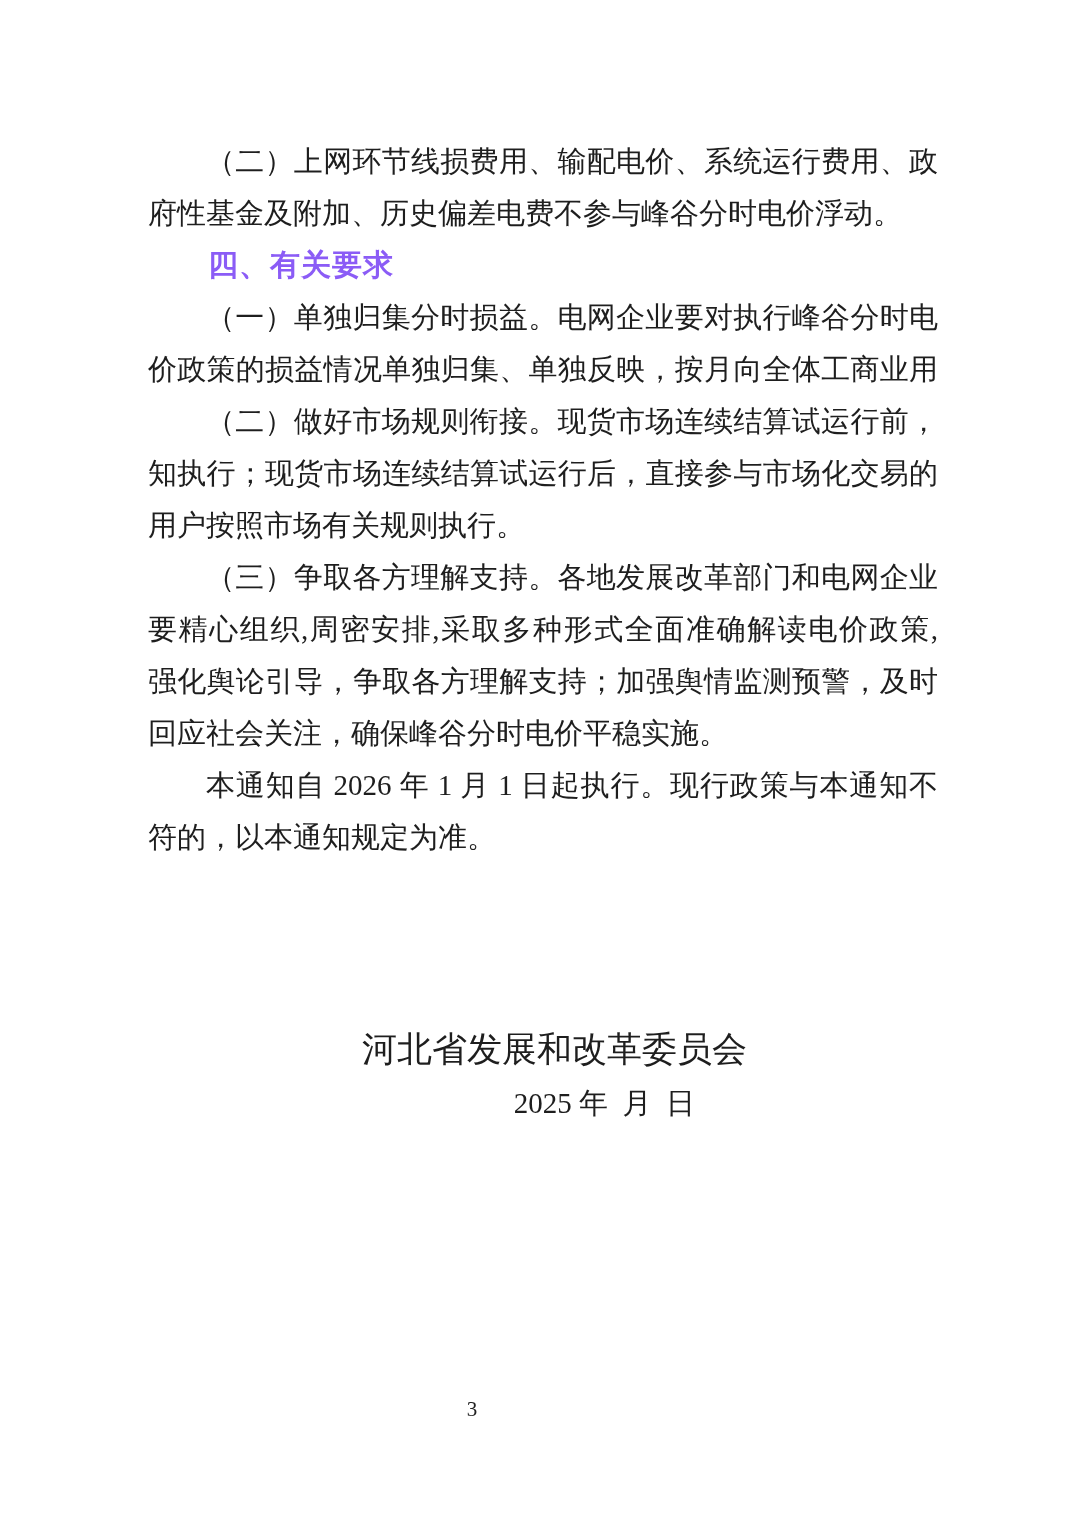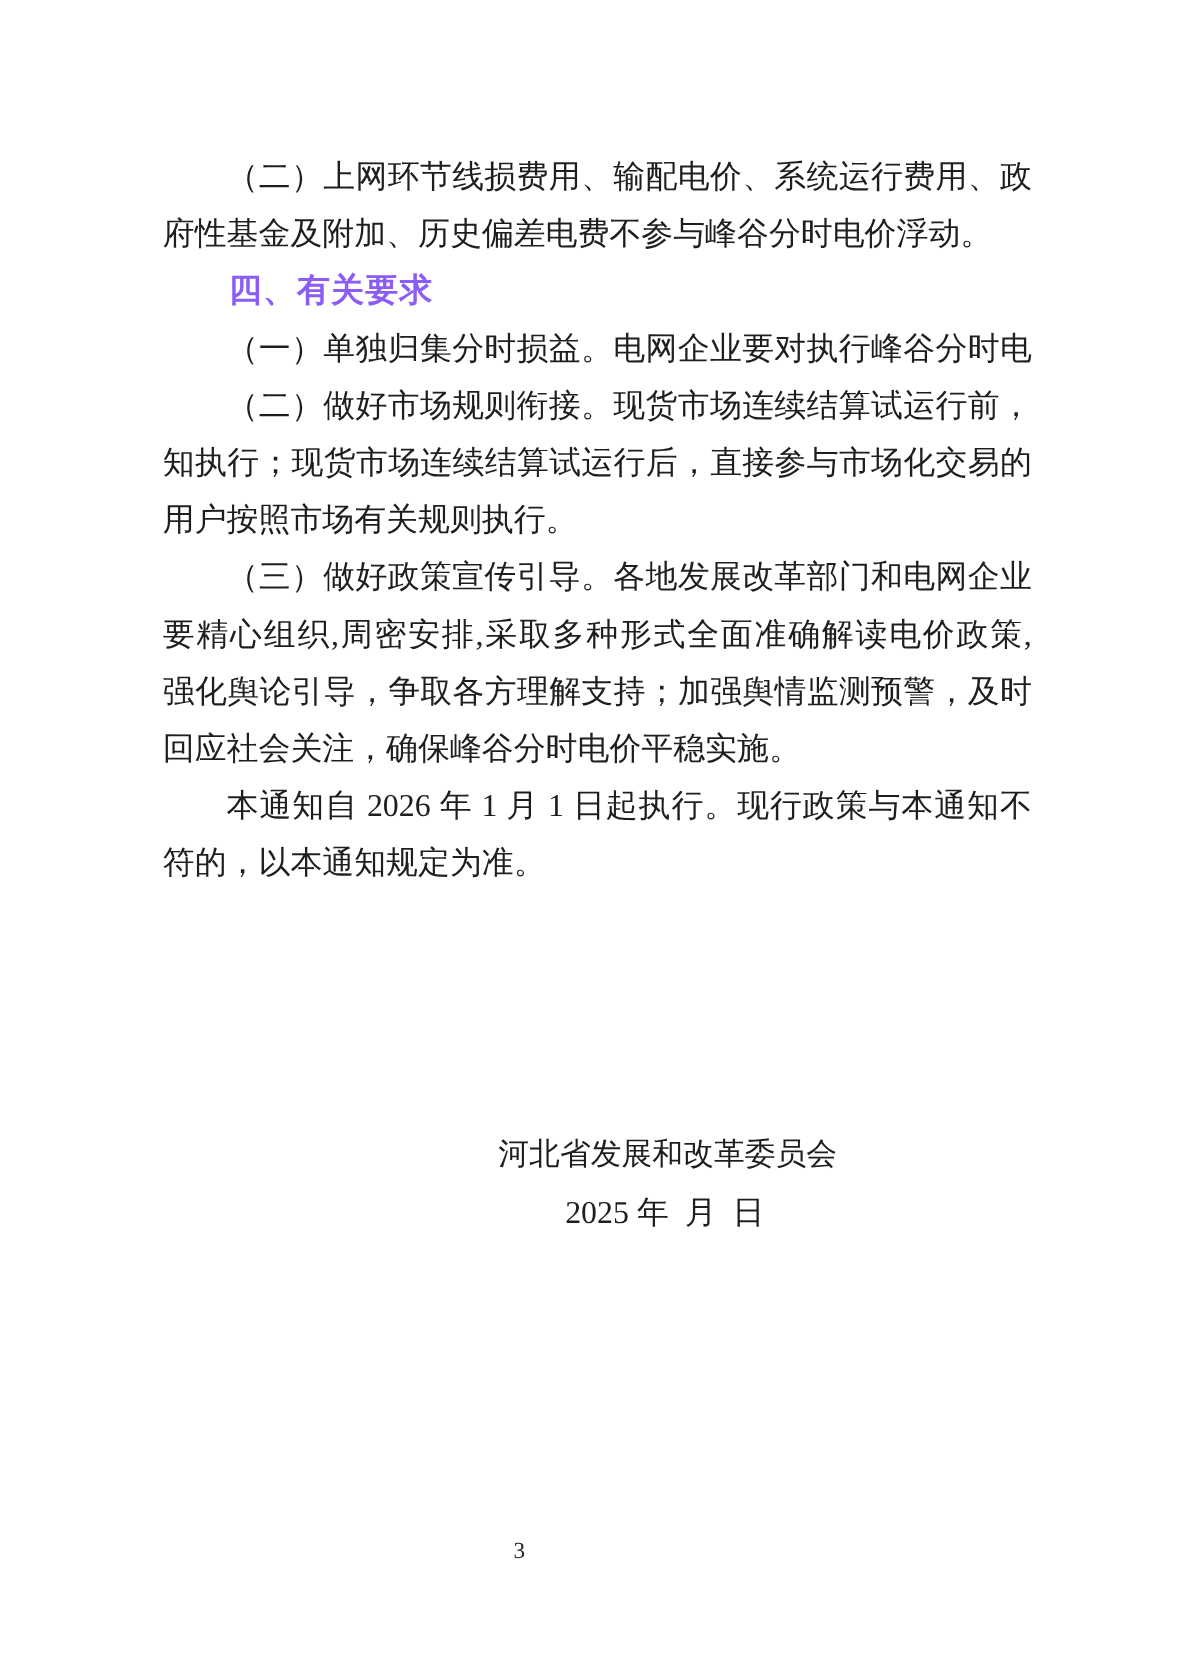--- a/index.html
+++ b/index.html
@@ -42,22 +42,22 @@
     font-family: "Liberation Sans", "DejaVu Sans", sans-serif;
     font-weight: 700;
     font-size: 30px;
     letter-spacing: 1px;
     color: #8b5cf6;
     padding-left: 60px;
   }
   .sign-org {
     position: absolute;
     top: 1024px;
-    right: 183px;
-    font-size: 28px;
+    right: 197px;
+    font-size: 35px;
     line-height: 52px;
     white-space: pre;
   }
   .sign-date {
     position: absolute;
     top: 1077px;
     right: 249px;
     font-size: 29px;
     line-height: 52px;
     white-space: pre;
@@ -78,26 +78,27 @@
 
 <div class="page">
 
   <div class="content">
     <div class="line indent fill">（二）上网环节线损费用、输配电价、系统运行费用、政</div>
     <div class="line">府性基金及附加、历史偏差电费不参与峰谷分时电价浮动。</div>
 
     <div class="line heading">四、有关要求</div>
 
     <div class="line indent fill">（一）单独归集分时损益。电网企业要对执行峰谷分时电</div>
+    <div class="line fill">价政策的损益情况单独归集、单独反映，按月向全体工商业用</div>
 
     <div class="line indent fill">（二）做好市场规则衔接。现货市场连续结算试运行前，</div>
     <div class="line fill">知执行；现货市场连续结算试运行后，直接参与市场化交易的</div>
     <div class="line">用户按照市场有关规则执行。</div>
 
-    <div class="line indent fill">（三）做好政策宣传引导。各地发展改革部门和电网企业</div>
+    <div class="line indent fill">（三）争取各方理解支持。各地发展改革部门和电网企业</div>
     <div class="line fill">要精心组织,周密安排,采取多种形式全面准确解读电价政策,</div>
     <div class="line fill">强化舆论引导，争取各方理解支持；加强舆情监测预警，及时</div>
     <div class="line">回应社会关注，确保峰谷分时电价平稳实施。</div>
 
     <div class="line indent fill">本通知自 2026 年 1 月 1 日起执行。现行政策与本通知不</div>
     <div class="line">符的，以本通知规定为准。</div>
   </div>
 
   <div class="sign-org">河北省发展和改革委员会</div>
   <div class="sign-date">2025 年  月  日</div>

